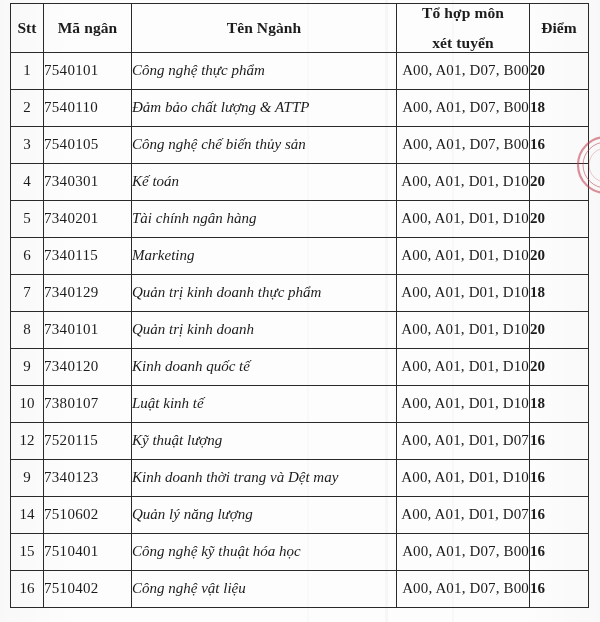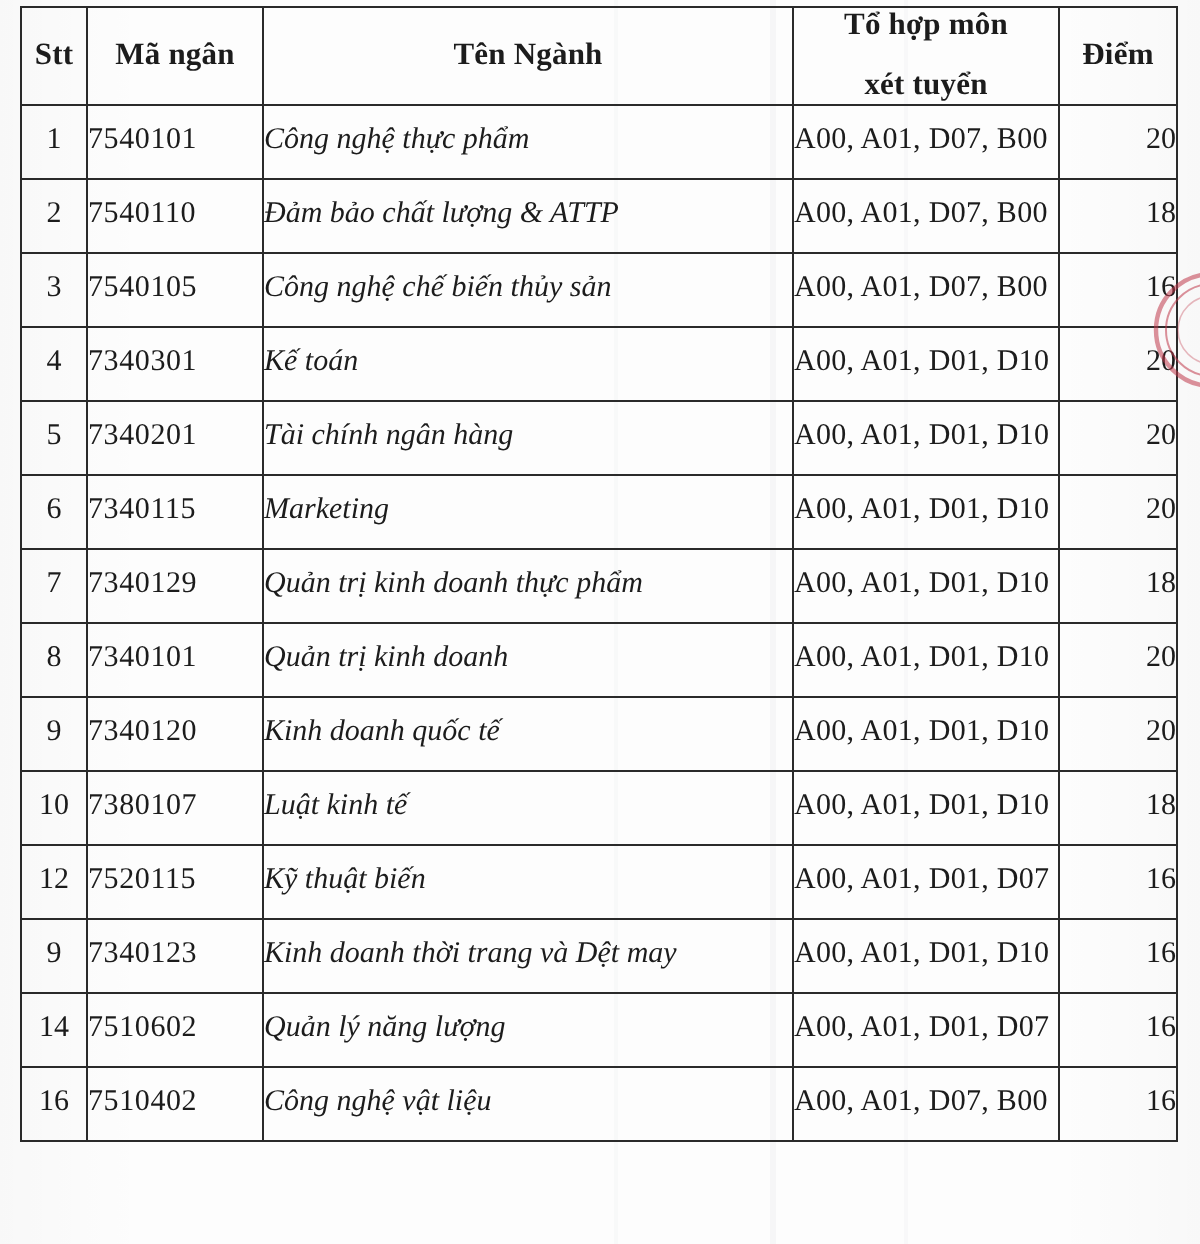--- a/index.html
+++ b/index.html
@@ -82,22 +82,22 @@
   
   col.c-stt   { width: 33px; }
   col.c-code  { width: 88px; }
   col.c-name  { width: 265px; }
   col.c-combo { width: 133px; }
   col.c-score { width: 59px; }
 
   td.stt   { text-align: center; }
   td.code  { text-align: left; letter-spacing: 0.3px; }
   td.name  { text-align: left; padding-left: 9px; font-style: italic; }
-  td.combo { text-align: left; letter-spacing: 0.15px; }
-  td.score { text-align: right; }
+  td.combo { text-align: right; letter-spacing: 0.15px; }
+  td.score { text-align: left; font-weight: bold; }
 
   th.th-combo .line2 { display: block; margin-top: 12px; }
 
   
   .seal {
     position: absolute;
     left: 576px;
     top: 128px;
     width: 46px;
     height: 74px;
@@ -204,36 +204,43 @@
         <tr>
           <td class="stt">10</td>
           <td class="code">7380107</td>
           <td class="name">Luật kinh tế</td>
           <td class="combo">A00, A01, D01, D10</td>
           <td class="score">18</td>
         </tr>
         <tr>
           <td class="stt">12</td>
           <td class="code">7520115</td>
-          <td class="name">Kỹ thuật biến</td>
+          <td class="name">Kỹ thuật lượng</td>
           <td class="combo">A00, A01, D01, D07</td>
           <td class="score">16</td>
         </tr>
         <tr>
           <td class="stt">9</td>
           <td class="code">7340123</td>
           <td class="name">Kinh doanh thời trang và Dệt may</td>
           <td class="combo">A00, A01, D01, D10</td>
           <td class="score">16</td>
         </tr>
         <tr>
           <td class="stt">14</td>
           <td class="code">7510602</td>
           <td class="name">Quản lý năng lượng</td>
           <td class="combo">A00, A01, D01, D07</td>
+          <td class="score">16</td>
+        </tr>
+        <tr>
+          <td class="stt">15</td>
+          <td class="code">7510401</td>
+          <td class="name">Công nghệ kỹ thuật hóa học</td>
+          <td class="combo">A00, A01, D07, B00</td>
           <td class="score">16</td>
         </tr>
         <tr>
           <td class="stt">16</td>
           <td class="code">7510402</td>
           <td class="name">Công nghệ vật liệu</td>
           <td class="combo">A00, A01, D07, B00</td>
           <td class="score">16</td>
         </tr>
       </tbody>

